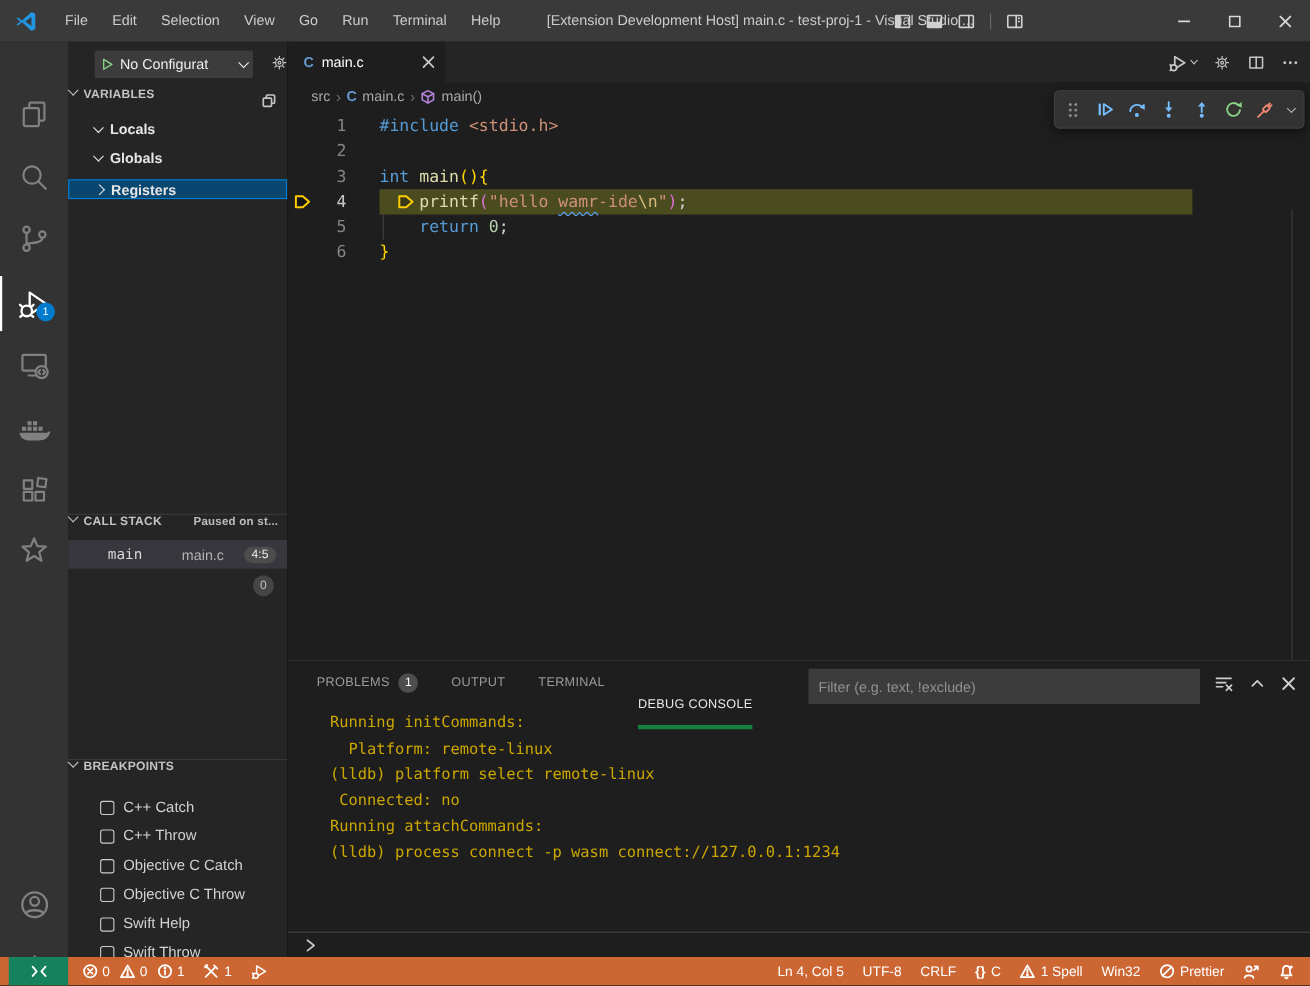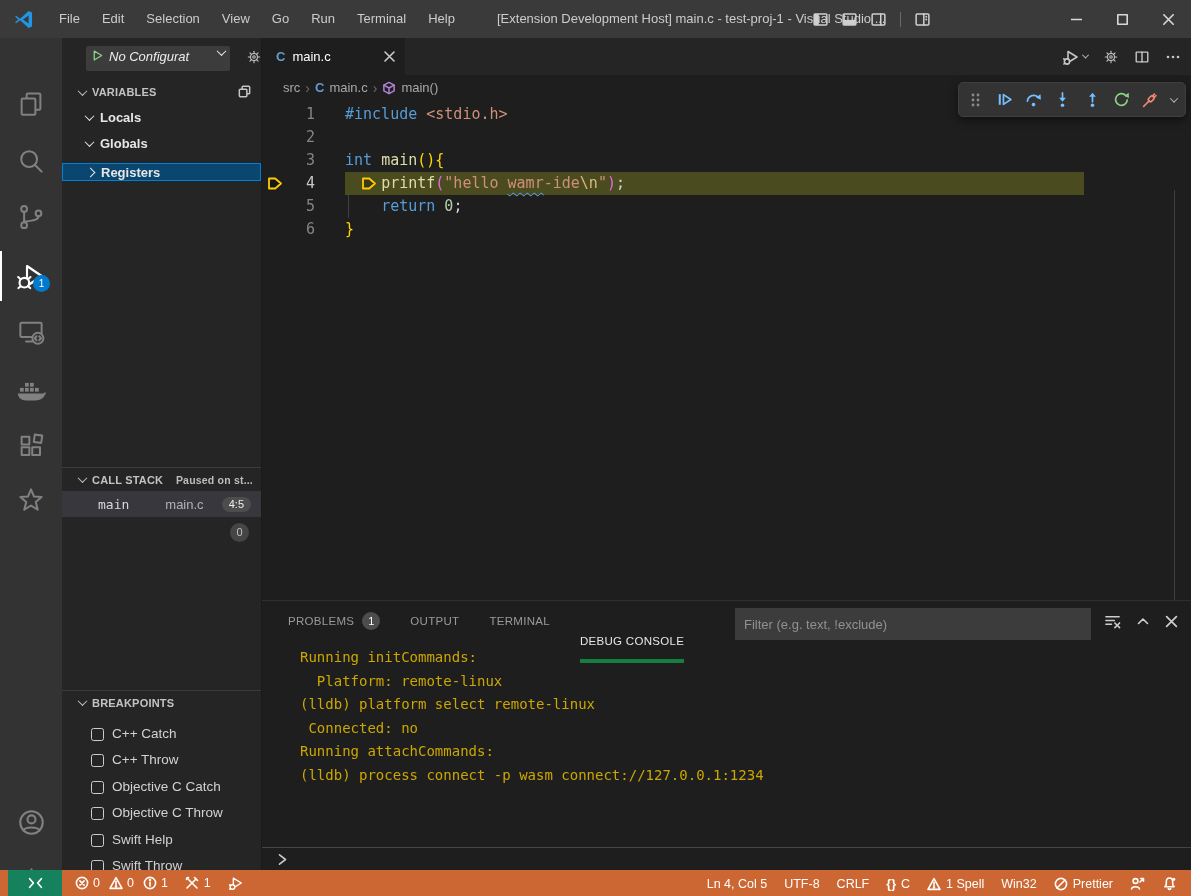--- a/index.html
+++ b/index.html
@@ -26,28 +26,28 @@
   .ab-icon { position:absolute; left:0; width:62px; height:40px; display:flex; align-items:center; justify-content:center; color:#818181; }
   .ab-icon.active { color:#ffffff; }
   .ab-indicator { position:absolute; left:0; top:213px; width:2px; height:50px; background:#ffffff; }
   .ab-badge { position:absolute; left:33px; top:237px; width:17px; height:17px; border-radius:50%;
     background:#007acc; color:#fff; font-size:10px; display:flex; align-items:center; justify-content:center; }
 
   
   .sidebar { position:absolute; left:62px; top:38px; width:200px; bottom:26px; background:#252526;
     color:#cccccc; border-right:1px solid #191919; font-size:13px; }
   .run-dd { position:absolute; left:24px; top:8px; width:144px; height:25px; background:#3c3c3c; border-radius:2px;
-    display:flex; gap:5px; padding:3px 5px; color:#ededed;font-style:italic; }
+    display:flex; align-items:center; gap:5px; padding:3px 5px; color:#ededed; }
   .run-dd .lbl { white-space:nowrap; overflow:hidden; flex:1; }
   .dd-gear { position:absolute; left:184px; top:11px; color:#c5c5c5; }
   .chev { width:7px; height:7px; border-right:1.4px solid currentColor; border-bottom:1.4px solid currentColor; display:inline-block; flex:none; }
   .chev.down { transform:rotate(45deg) translate(-1px,-1px); }
   .chev.right { transform:rotate(-45deg); }
-  .sec-header { position:absolute; left:0; width:100%; height:24px; display:flex; align-items:center; gap:6px;
-    padding-left:17px; font-size:11px; font-weight:bold; color:#c3c3c3; letter-spacing:.2px; }
+  .sec-header { position:absolute; left:0; width:100%; height:24px; display:flex; gap:6px;
+    padding-left:1px; font-size:11px; font-weight:bold; color:#c3c3c3; letter-spacing:.2px; }
   .sec-border { border-top:1px solid #3b3b3c; }
   .tree-row { position:absolute; left:0; width:100%; height:26px; display:flex; align-items:center; gap:7px;
     padding-left:24px; font-weight:bold; color:#e6e6e6; font-size:13px; }
   .tree-row.selected { background:#094771; border:1px solid #007fd4; }
   .paused-badge { margin-left:auto; margin-right:8px; font-size:10.5px; font-weight:bold; color:#bdbdbd; white-space:nowrap; }
   .cs-row { position:absolute; left:0; width:100%; height:26px; background:#37373d; display:flex; align-items:center; }
   .cs-fn { font-family:"DejaVu Sans Mono", monospace; font-size:13px; color:#d8d8d8; margin-left:36px; }
   .cs-file { margin-left:36px; color:#b3b3b3; }
   .pill { margin-left:auto; margin-right:10px; background:#4d4d4d; color:#efefef; font-size:11px;
     border-radius:9px; padding:1.5px 7px; }
@@ -111,21 +111,21 @@
   .console-input { position:absolute; left:0; bottom:0; right:0; height:23px; border-top:1px solid #454545; }
   .prompt { position:absolute; left:14px; top:5px; color:#c8c8c8; }
 
   
   .statusbar { position:absolute; left:0; bottom:0; width:1191px; height:26px; background:#cc6633; color:#ffffff;
     font-size:12.5px; display:flex; align-items:center; }
   .sb-item { display:flex; align-items:center; gap:5px; white-space:nowrap; }
   .sb-remote { width:54px; height:26px; background:#16825d; display:flex; align-items:center; justify-content:center; margin-left:8px; }
   .sb-left { display:flex; align-items:center; gap:17px; margin-left:13px; }
   .sb-probs { display:flex; align-items:center; gap:4px; }
-  .sb-right { margin-left:auto; display:flex; align-items:flex-end; gap:17px; padding-right:14px;padding-left:16px; }
+  .sb-right { margin-left:auto; display:flex; align-items:center; gap:17px; padding-right:14px;padding-left:16px; }
 </style>
 </head>
 <body>
 
 <div class="window">
 
   <div class="titlebar">
     <span class="logo">
       <svg width="21" height="21" viewBox="0 0 24 24">
           <path fill-rule="evenodd" fill="#2196e3" d="M17.9 2.2 8.1 11.1 3.9 7.9 2.2 8.8 6.3 12 2.2 15.2l1.7.9 4.2-3.2 9.8 8.9 3.9-1.9V4.1ZM17.8 7.4v9.2L11.4 12Z"></path>

